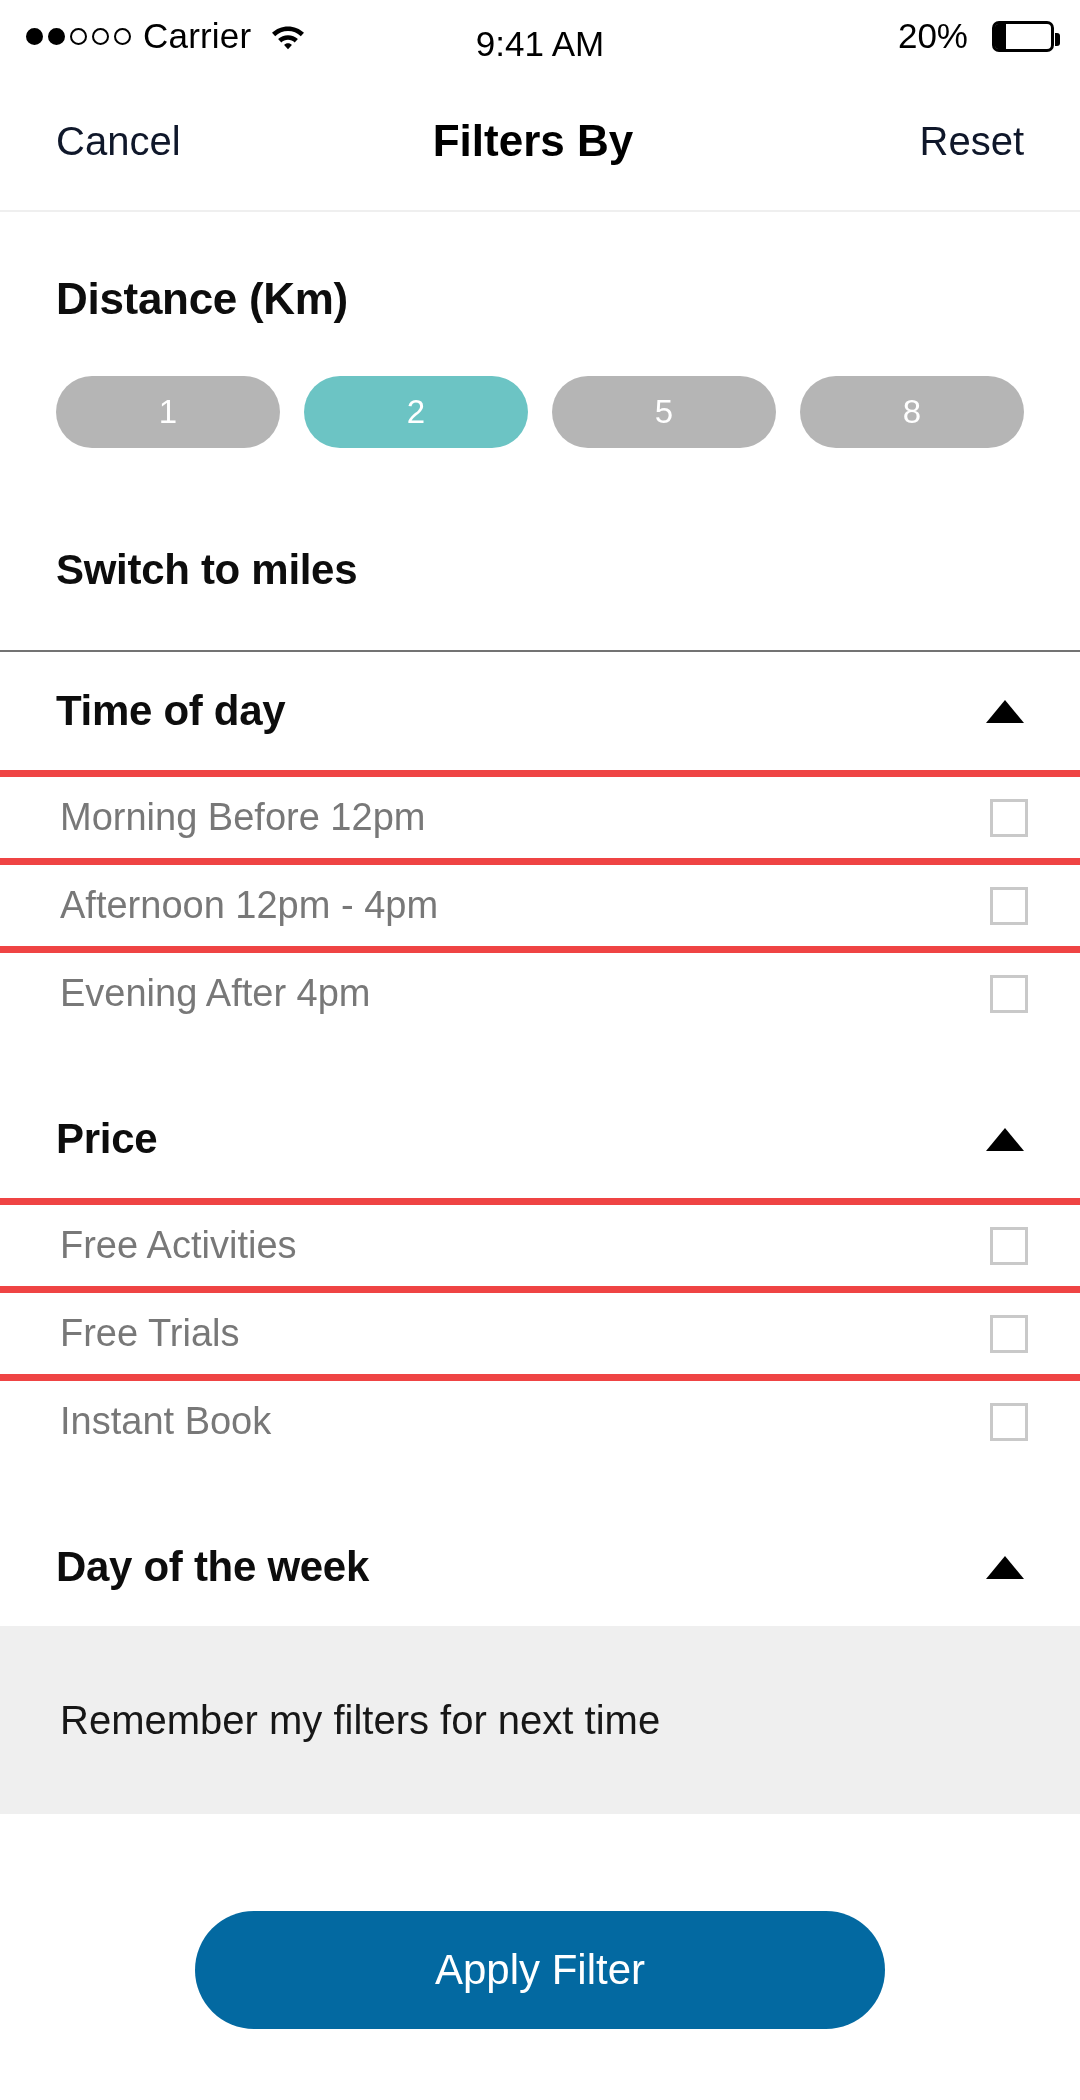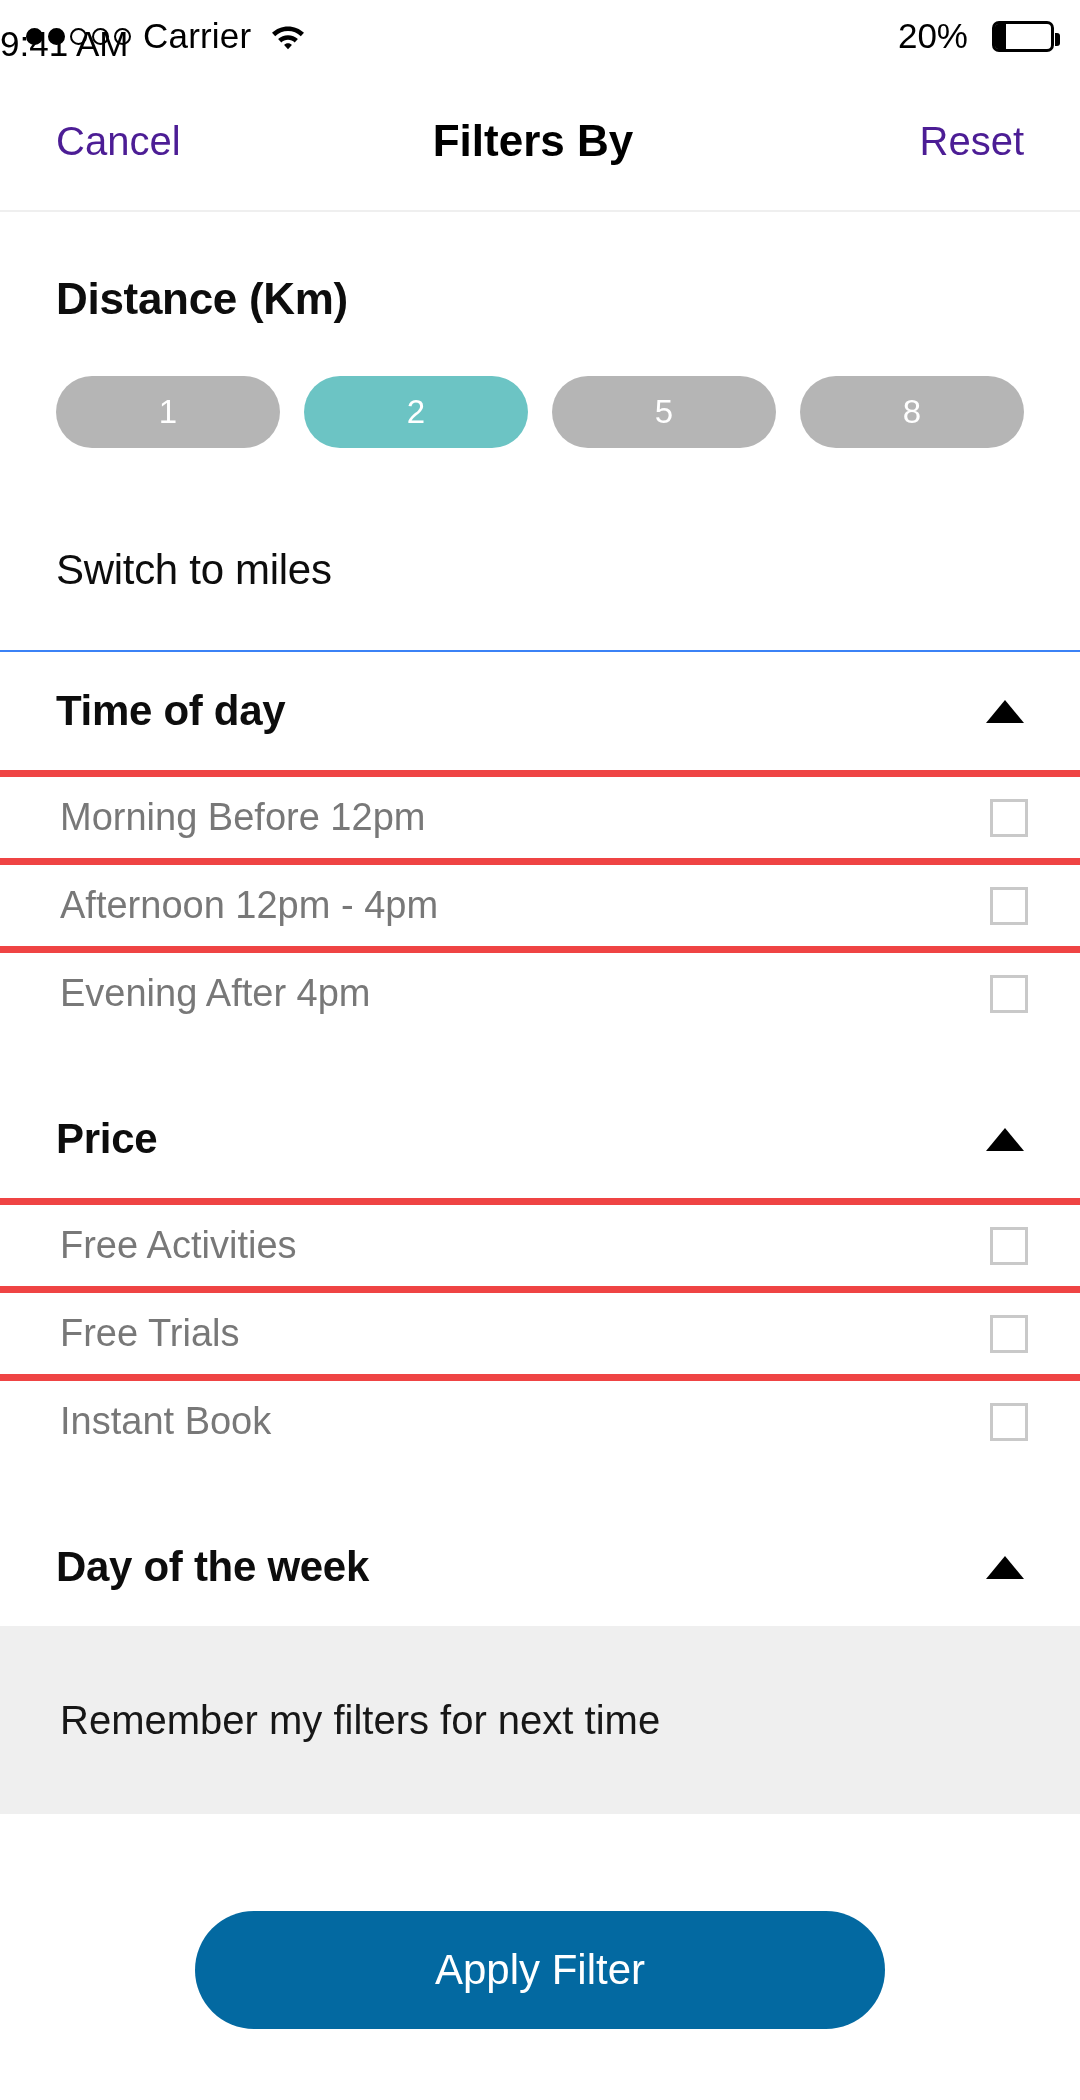--- a/index.html
+++ b/index.html
@@ -26,21 +26,21 @@
   }
   .sb-left { display:flex; align-items:center; gap:12px; }
   .dots { display:flex; align-items:center; gap:5px; }
   .dot { width:17px; height:17px; border-radius:50%; border:2.5px solid #000; }
   .dot.filled { background:#000; }
   .carrier { font-size:35px; letter-spacing:.2px; }
   .wifi { width:38px; height:30px; position:relative; margin-left:6px; }
   .wifi svg { display:block; }
   .sb-center {
     position:absolute; left:0; right:0; top:0; bottom:0;
-    display:flex; align-items:center; 
+    display:flex; align-items:center; justify-content:center;
     pointer-events:none;
     margin-top:15px;
   }
   .clock { font-size:35px; }
   .sb-right {
     margin-left:auto; display:flex; align-items:center; gap:24px;
   }
   .battery-pct { font-size:35px; }
   .battery {
     width:62px; height:31px;
@@ -55,21 +55,21 @@
 
   
   .navbar {
     height:140px;
     display:flex; align-items:center;
     padding:0 56px;
     position:relative;
     border-bottom:2px solid #efefef;
   }
   .nav-btn {
-    font-size:40px; color:#4c1d95; background:none; border:none;
+    font-size:40px; color:#0f172a; background:none; border:none;
     font-family:inherit; cursor:pointer; padding:0;
   }
   .nav-title {
     position:absolute; left:0; right:14px;
     text-align:center; font-size:44px; font-weight:bold; color:#000;
     pointer-events:none;
   }
   .nav-right { margin-left:auto; }
 
   
@@ -88,22 +88,22 @@
     color:#ffffff;
     display:flex; align-items:center; justify-content:center;
     font-size:33px;
     cursor:pointer;
     user-select:none;
   }
   .pill.selected { background:#6cc4c4; }
 
   .switch-miles {
     padding:98px 56px 56px 56px;
-    font-size:42px; font-weight:normal; color:#0d0d0d;
-    border-bottom:2px solid #3b82f6;
+    font-size:42px; font-weight:bold; color:#0d0d0d;
+    border-bottom:2px solid #737373;
     letter-spacing:-0.3px;
   }
 
   
   .sec-header {
     height:118px;
     display:flex; align-items:center;
     padding:0 56px;
     cursor:pointer;
   }

